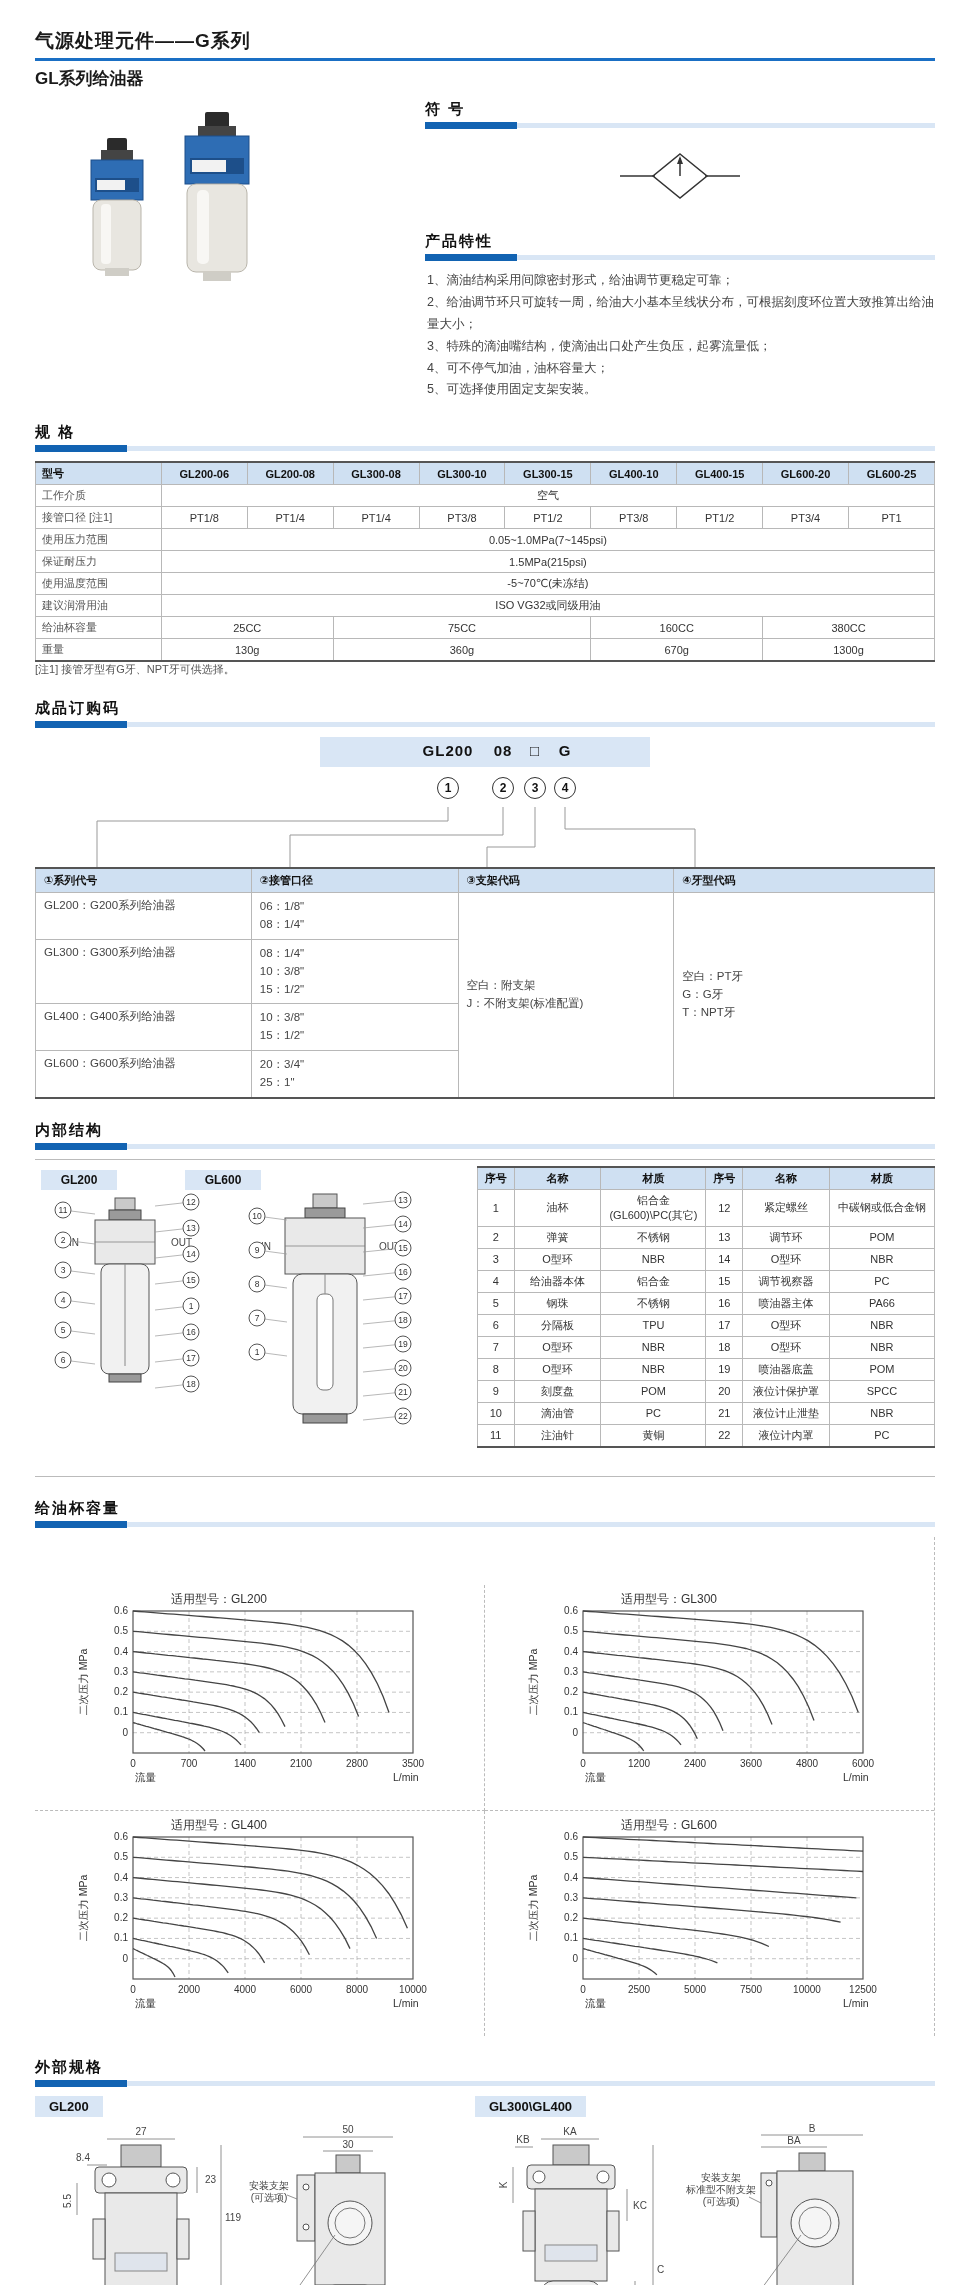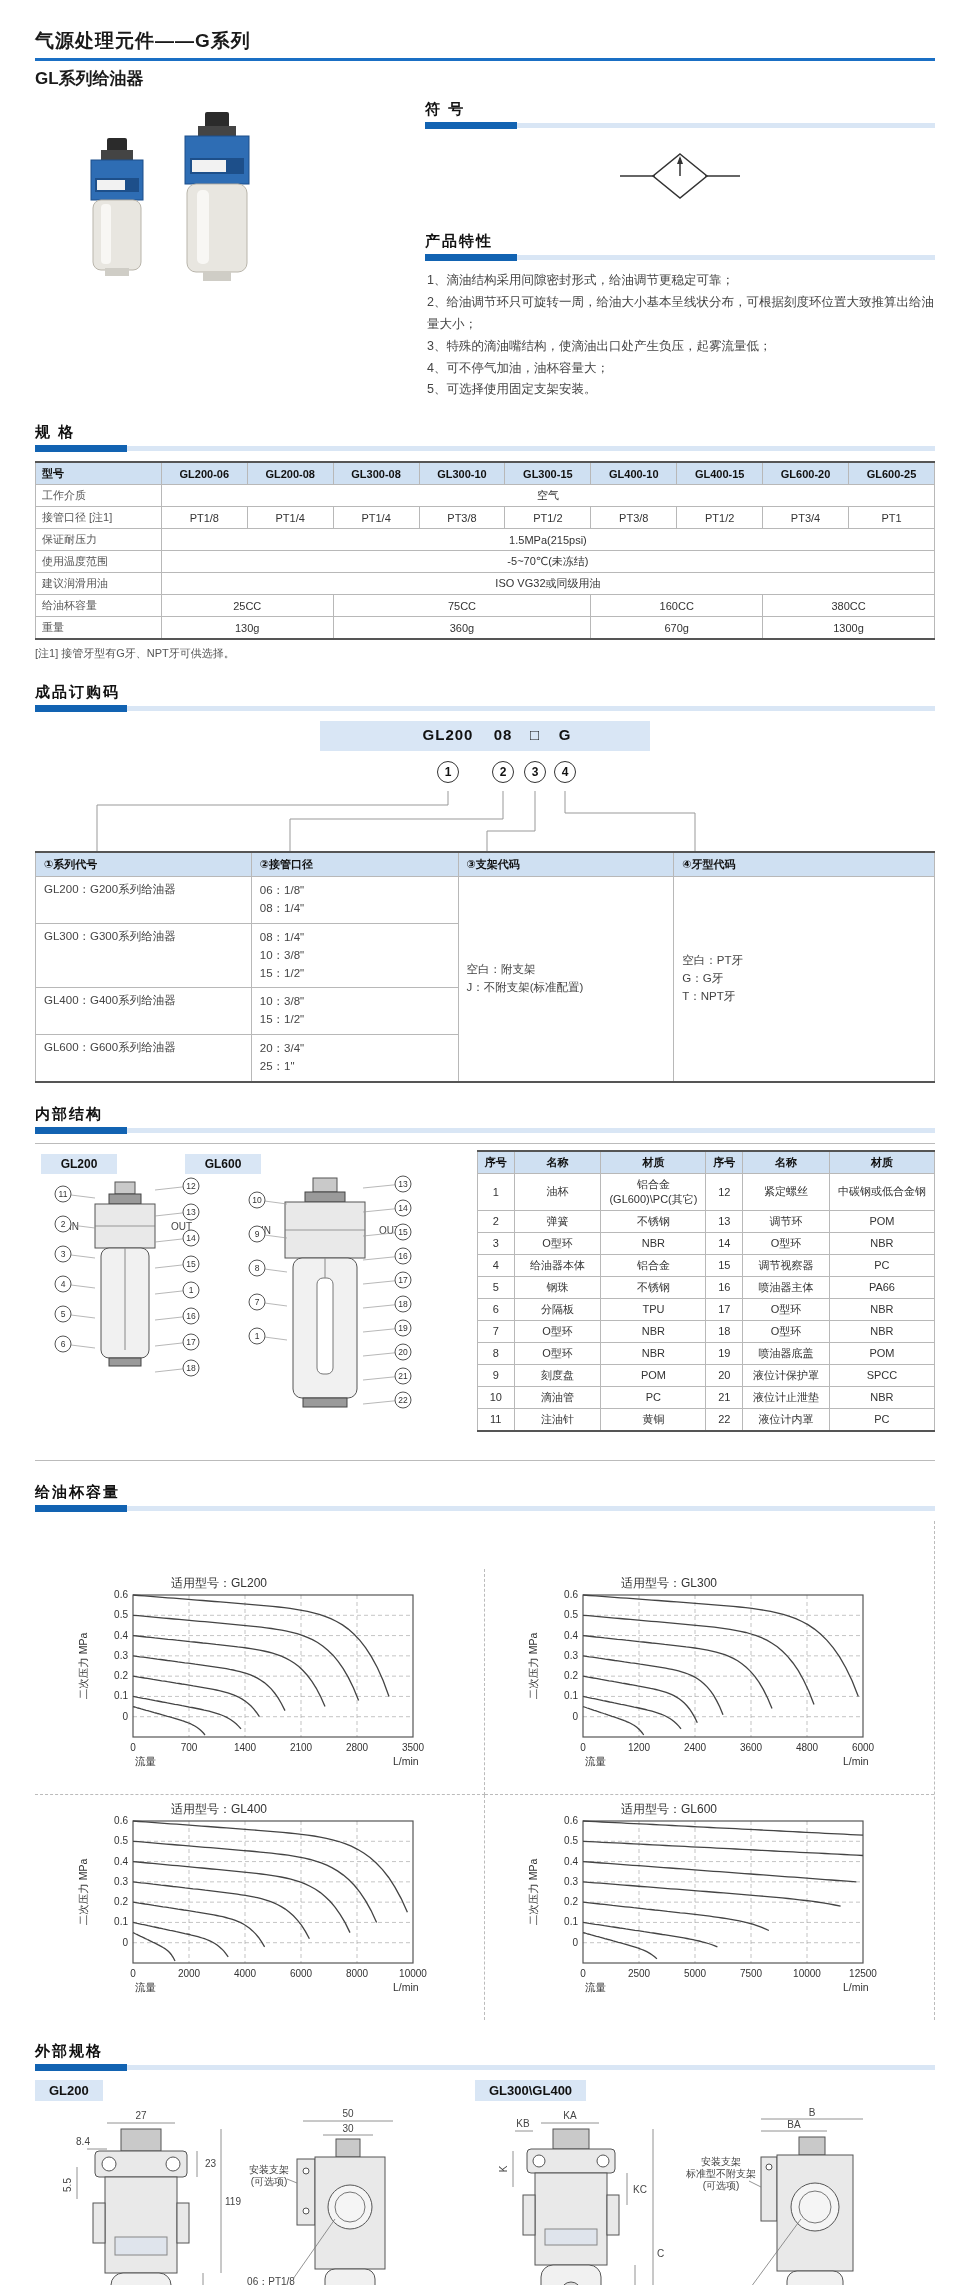--- a/index.html
+++ b/index.html
@@ -19,21 +19,21 @@
   .photo-col{width:330px;flex:0 0 330px;}
   .right-col{flex:1;padding-left:60px;}
   .symbol-wrap{display:flex;justify-content:center;padding:10px 0 6px 0;}
   .features-list{font-size:12.5px;color:#444;line-height:1.75;padding-left:2px;}
   
   table{border-collapse:collapse;width:100%;font-size:11px;border-radius:7px;}
   table.dtable{border-top:2px solid #555;border-bottom:2px solid #555;}
   .dtable th,.dtable td{border:1px solid #b8b8b8;padding:3px 4px;text-align:center;color:#333;}
   .dtable thead th{background:#cfe0f2;font-weight:bold;color:#111;}
   .dtable td.rowlabel{text-align:left;color:#555;padding-left:6px;white-space:nowrap;}
-  .note{font-size:11px;color:#555;margin-top:6px;}
+  .note{font-size:11px;color:#555;}
   
   .order-diagram{position:relative;margin-top:6px;}
   .code-box{position:relative;height:30px;width:330px;margin-left:285px;background:#d9e6f5;}
   .code-part{position:absolute;top:5px;transform:translateX(-50%);font-size:15px;font-weight:bold;color:#111;letter-spacing:1px;}
   .circles{position:relative;height:30px;margin-top:10px;}
   .num-circle{position:absolute;transform:translateX(-50%);width:20px;height:20px;border:1.5px solid #333;border-radius:50%;text-align:center;line-height:20px;font-size:12px;font-weight:bold;color:#111;background:#fff;}
   .connector-svg{display:block;}
   .otable td{vertical-align:top;text-align:left;font-size:11.5px;color:#444;padding:5px 8px;border-left:1px solid #b8b8b8;border-right:1px solid #b8b8b8;}
   .otable{border-top:2px solid #555;border-bottom:2px solid #555;}
   .otable thead th{background:#cfe0f2;text-align:left;padding:4px 8px;border:1px solid #b8b8b8;color:#111;}
@@ -153,20 +153,24 @@
             <td class="rowlabel">接管口径 [注1]</td>
             <td>PT1/8</td>
             <td>PT1/4</td>
             <td>PT1/4</td>
             <td>PT3/8</td>
             <td>PT1/2</td>
             <td>PT3/8</td>
             <td>PT1/2</td>
             <td>PT3/4</td>
             <td>PT1</td>
+          </tr>
+          <tr>
+            <td class="rowlabel">使用压力范围</td>
+            <td colspan="9">0.05~1.0MPa(7~145psi)</td>
           </tr>
           <tr>
             <td class="rowlabel">保证耐压力</td>
             <td colspan="9">1.5MPa(215psi)</td>
           </tr>
           <tr>
             <td class="rowlabel">使用温度范围</td>
             <td colspan="9">-5~70℃(未冻结)</td>
           </tr>
           <tr>

